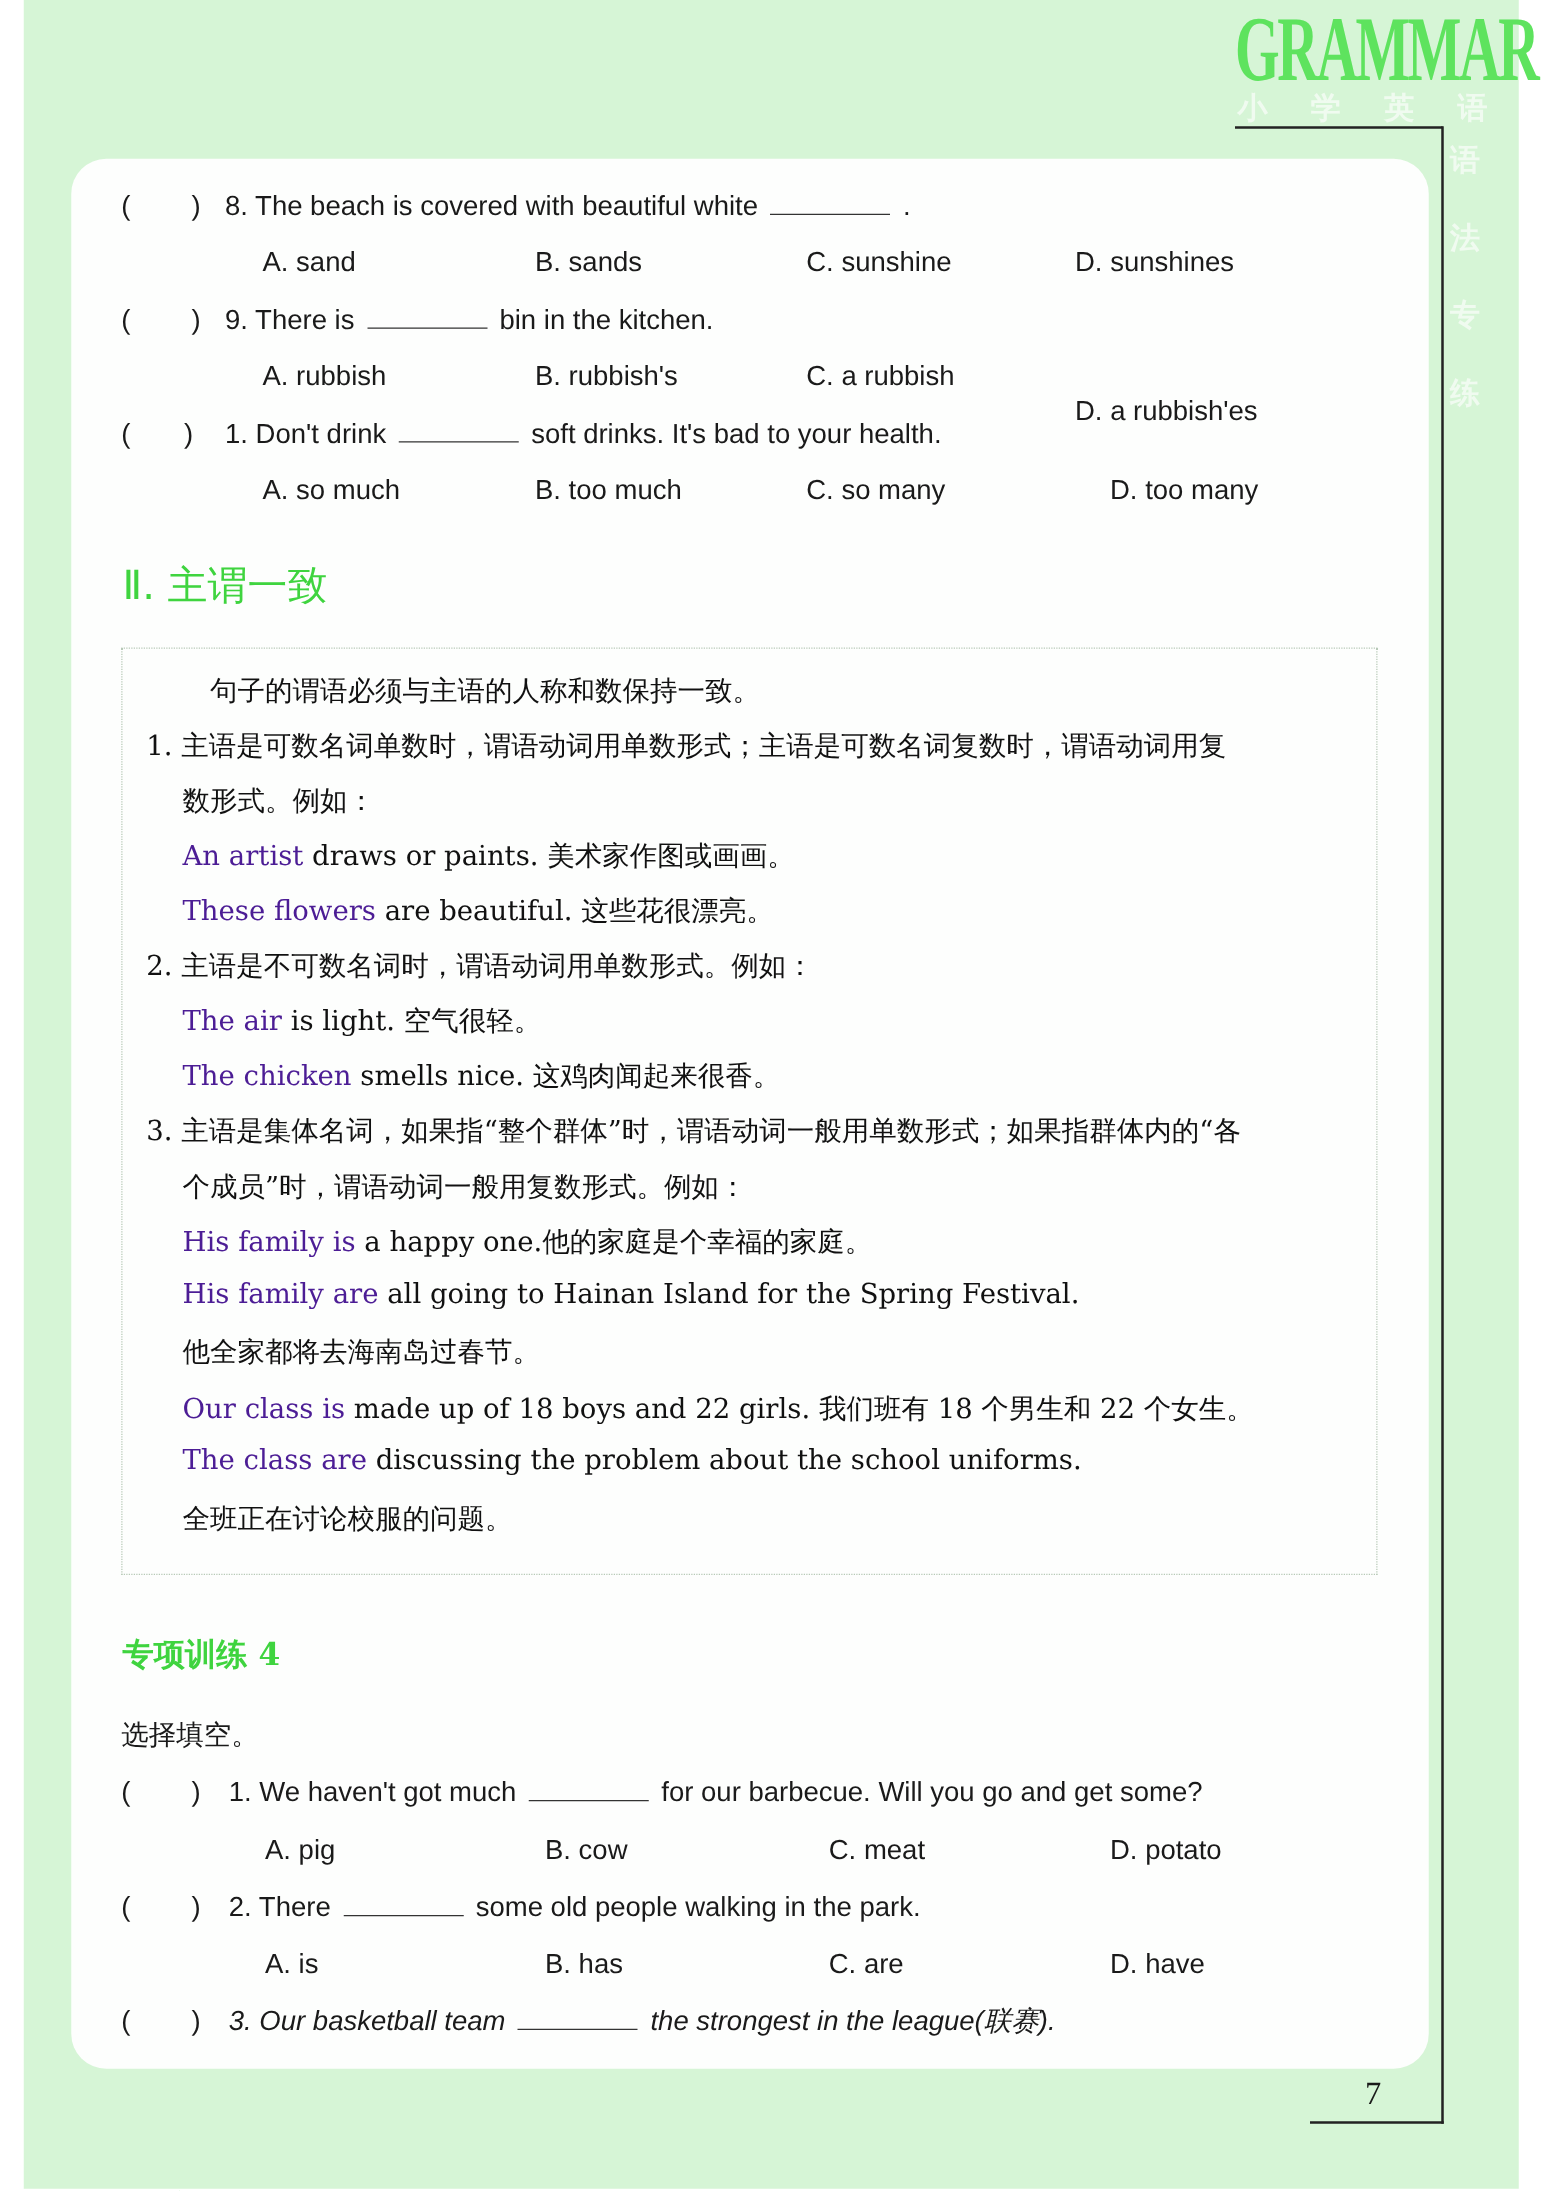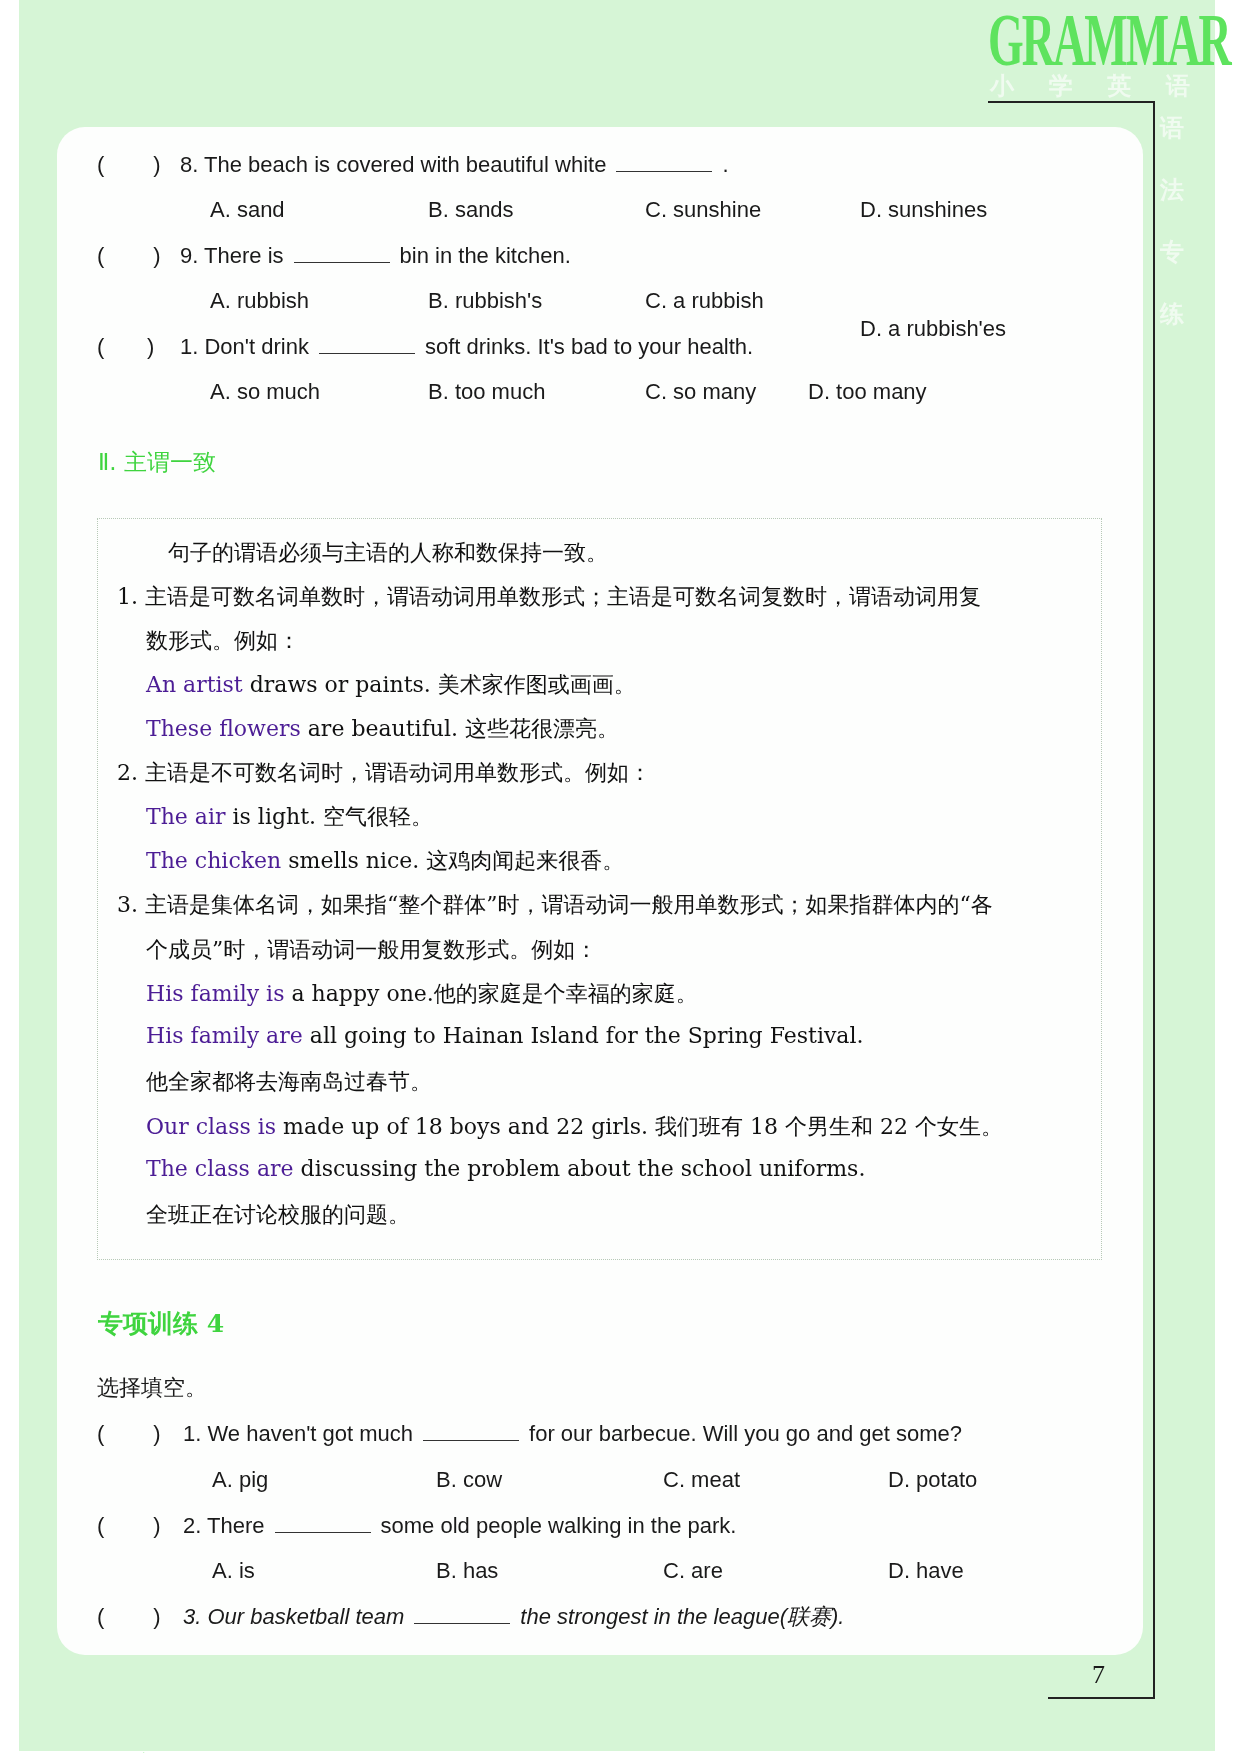--- a/index.html
+++ b/index.html
@@ -9,21 +9,21 @@
   .sub-h{position:absolute;top:70px;left:990px;width:200px;display:flex;justify-content:space-between;font-size:24px;color:#f0fbf0;font-weight:bold;}
   .sub-v{position:absolute;left:1160px;top:112px;width:30px;display:flex;flex-direction:column;gap:30px;font-size:24px;color:#f0fbf0;font-weight:bold;}
   .frame-top{position:absolute;left:988px;top:101px;width:166px;height:2px;background:#222;}
   .frame-right{position:absolute;left:1153px;top:101px;width:2px;height:1598px;background:#222;}
   .frame-bottom{position:absolute;left:1048px;top:1697px;width:107px;height:2px;background:#222;}
   .card{position:absolute;left:57px;top:127px;width:1086px;height:1528px;background:#fdfefd;border-radius:28px;}
   .line{position:absolute;font-size:22px;line-height:26px;white-space:nowrap;}
   .paren{position:absolute;font-size:22px;}
   .blank{display:inline-block;width:96px;border-bottom:1.5px solid #333;height:18px;margin:0 10px;vertical-align:baseline;}
   .opt{position:absolute;font-size:22px;white-space:nowrap;}
-  .sec-title{position:absolute;left:98px;top:447px;font-size:23px;color:#3fd43f;font-family:"DejaVu Sans",sans-serif;}
+  .sec-title{position:absolute;left:98px;top:447px;font-size:32px;color:#3fd43f;font-family:"DejaVu Sans",sans-serif;}
   .box{position:absolute;left:97px;top:518px;width:1003px;height:740px;border:1.5px dotted #b7c9b7;}
   .g{position:absolute;font-family:"DejaVu Serif","Liberation Serif",serif;font-size:22px;white-space:nowrap;color:#111;}
   .gl{color:#4c1d95;}
   .ex-title{position:absolute;left:98px;top:1307px;font-size:25px;color:#3fd43f;font-family:"DejaVu Serif",serif;font-weight:bold;}
   .instr{position:absolute;left:97px;top:1373px;font-size:22px;font-family:"DejaVu Sans",sans-serif;}
   .footer-left{position:absolute;left:98px;top:1749px;font-size:22px;color:#3fd43f;font-family:"DejaVu Serif",serif;word-spacing:14px;}
   .page-num{position:absolute;left:1092px;top:1660px;font-size:26px;font-family:"Liberation Serif","DejaVu Serif",serif;}
 </style>
 </head>
 <body>
@@ -75,21 +75,21 @@
 
 <div>
   <span class="paren" style="left:97px;top:334px;">(&nbsp;&nbsp;&nbsp;&nbsp;&nbsp;&nbsp;&nbsp;)</span>
   <div class="line" style="left:180px;top:334px;">
     <span>1.</span>
     <span>Don't drink</span><span class="blank"></span><span>soft drinks. It's bad to your health.</span>
   </div>
   <span class="opt" style="left:210px;top:379px;">A. so much</span>
   <span class="opt" style="left:428px;top:379px;">B. too much</span>
   <span class="opt" style="left:645px;top:379px;">C. so many</span>
-  <span class="opt" style="left:808px;top:379px;">D. too many</span>
+  <span class="opt" style="left:888px;top:379px;">D. too many</span>
 </div>
 
 <div class="sec-title">Ⅱ. 主谓一致</div>
 
 <div class="box"></div>
 <div class="g" style="left:168px;top:538px;">句子的谓语必须与主语的人称和数保持一致。</div>
 <div class="g" style="left:117px;top:582px;">1. 主语是可数名词单数时，谓语动词用单数形式；主语是可数名词复数时，谓语动词用复</div>
 <div class="g" style="left:146px;top:626px;">数形式。例如：</div>
 <div class="g" style="left:146px;top:670px;"><span class="gl">An artist</span><span> draws or paints. 美术家作图或画画。</span></div>
 <div class="g" style="left:146px;top:714px;"><span class="gl">These flowers</span><span> are beautiful. 这些花很漂亮。</span></div>

